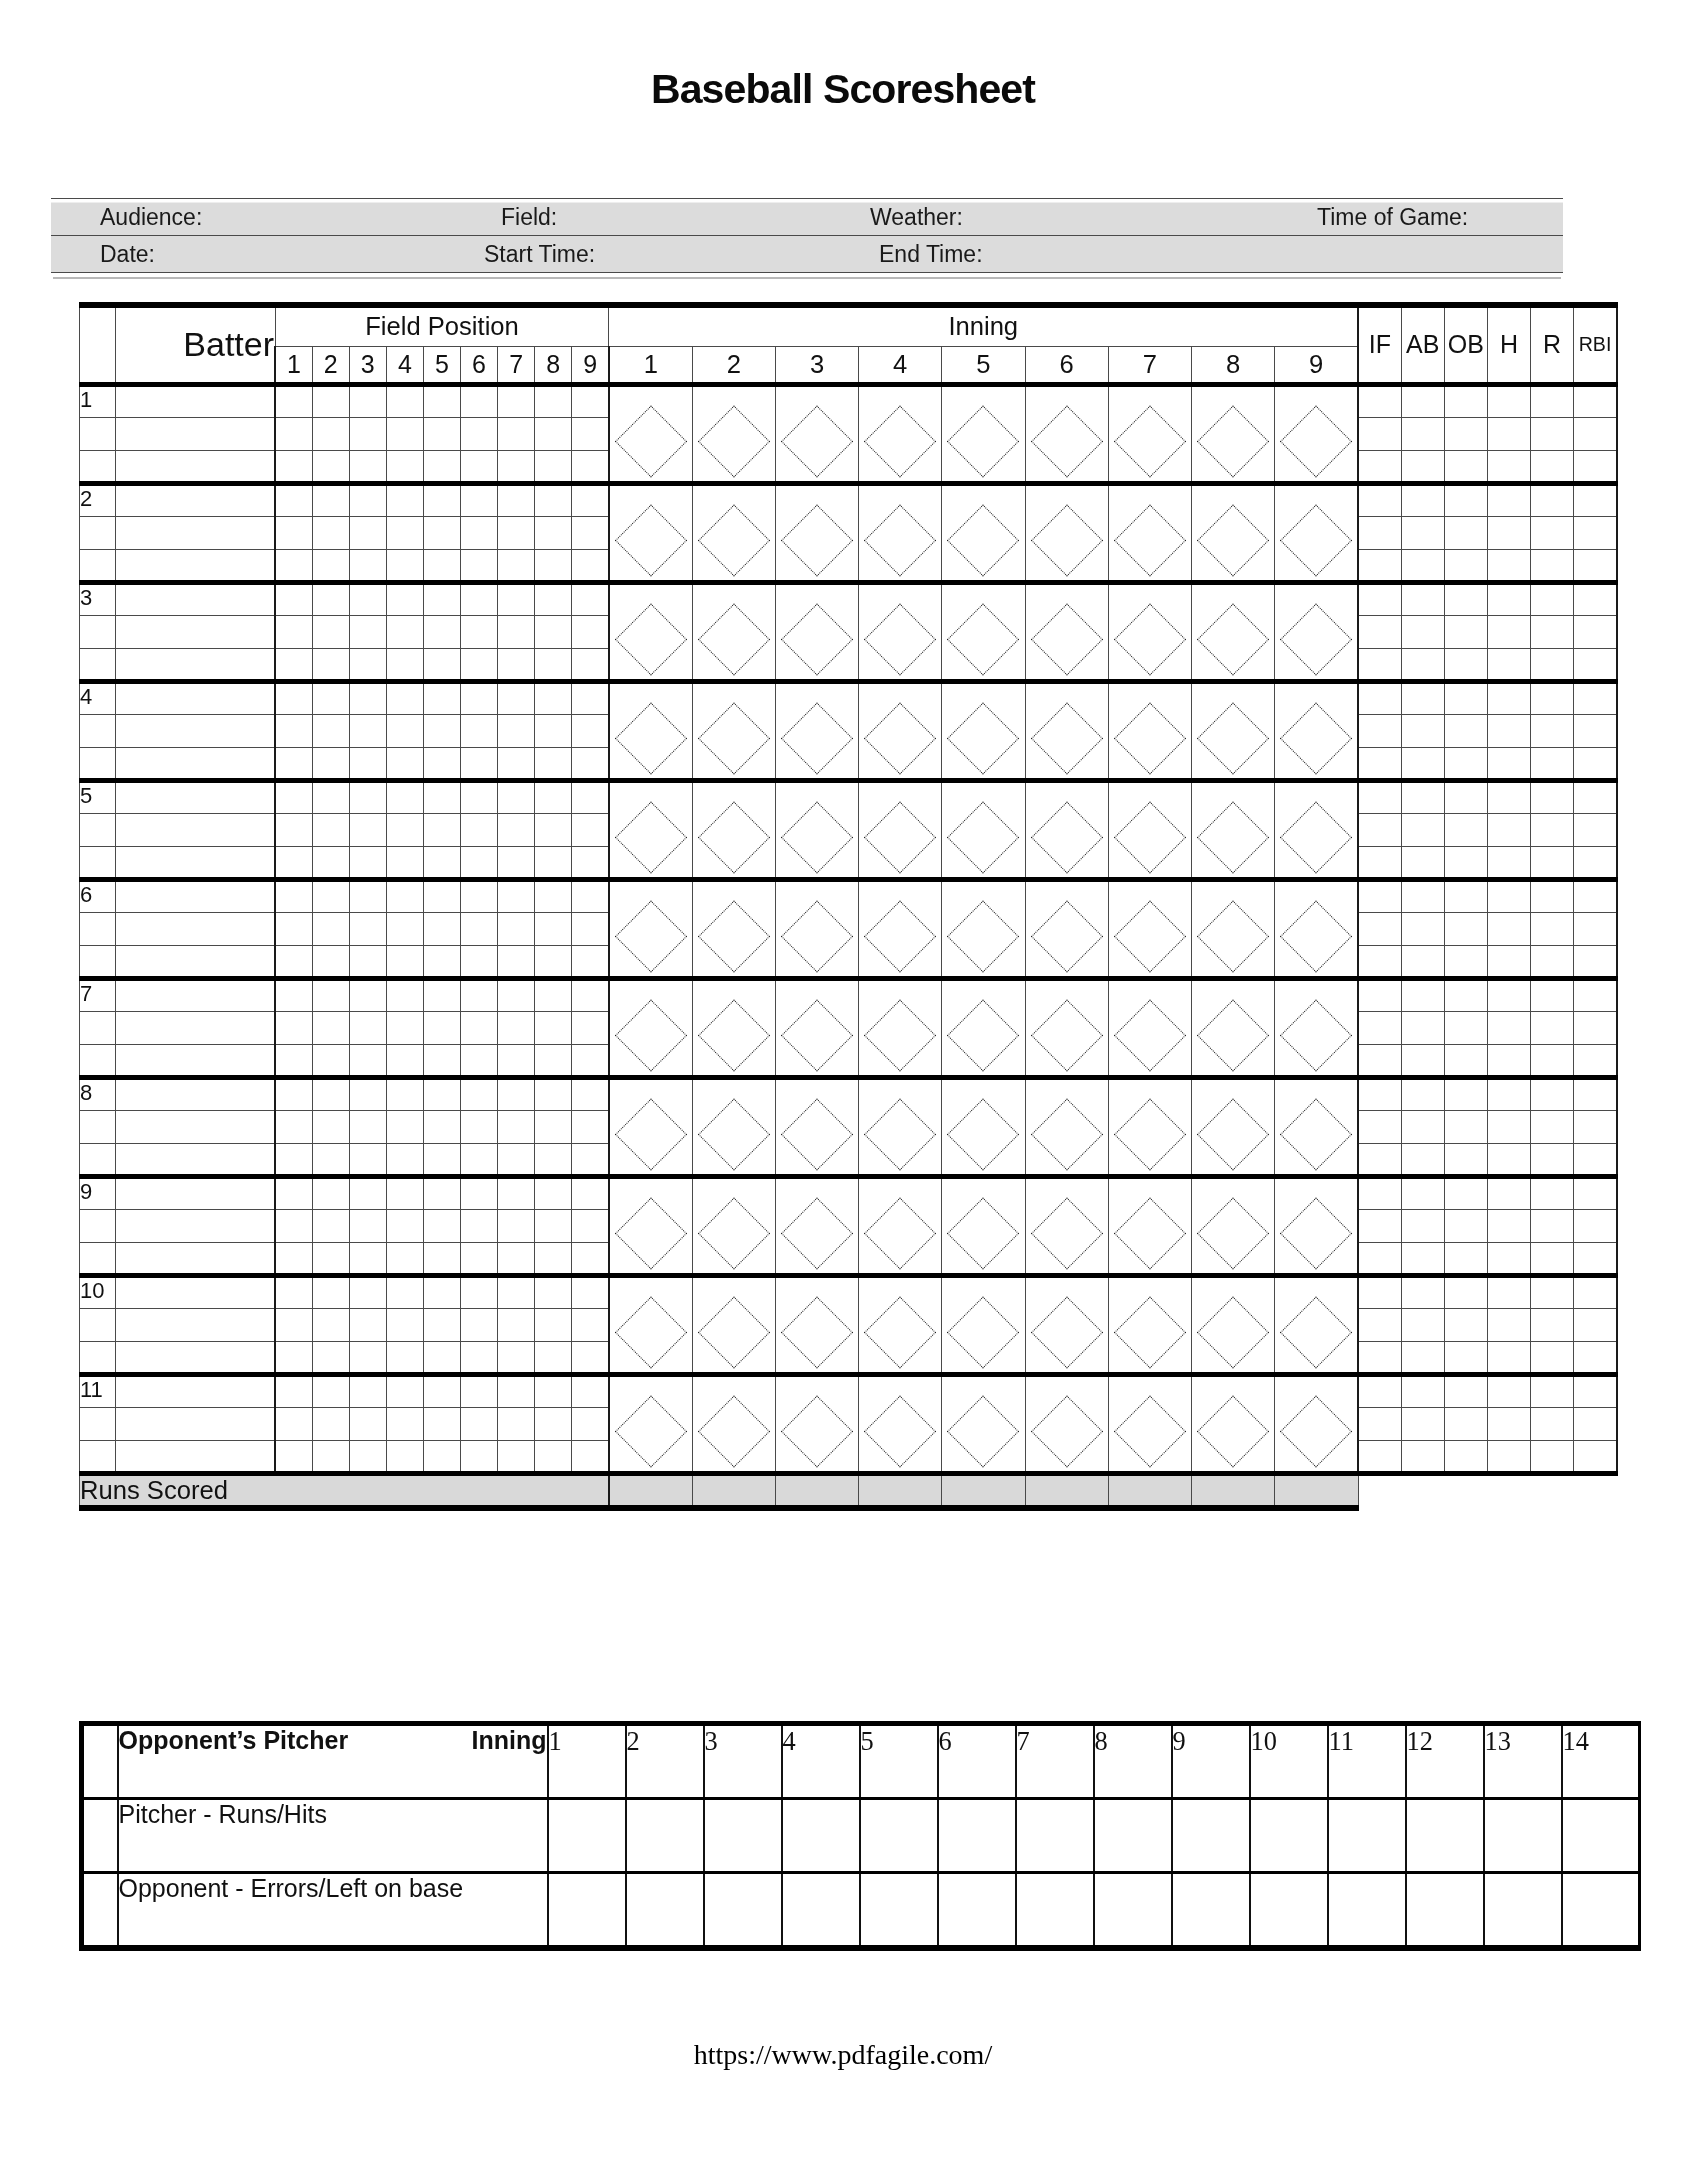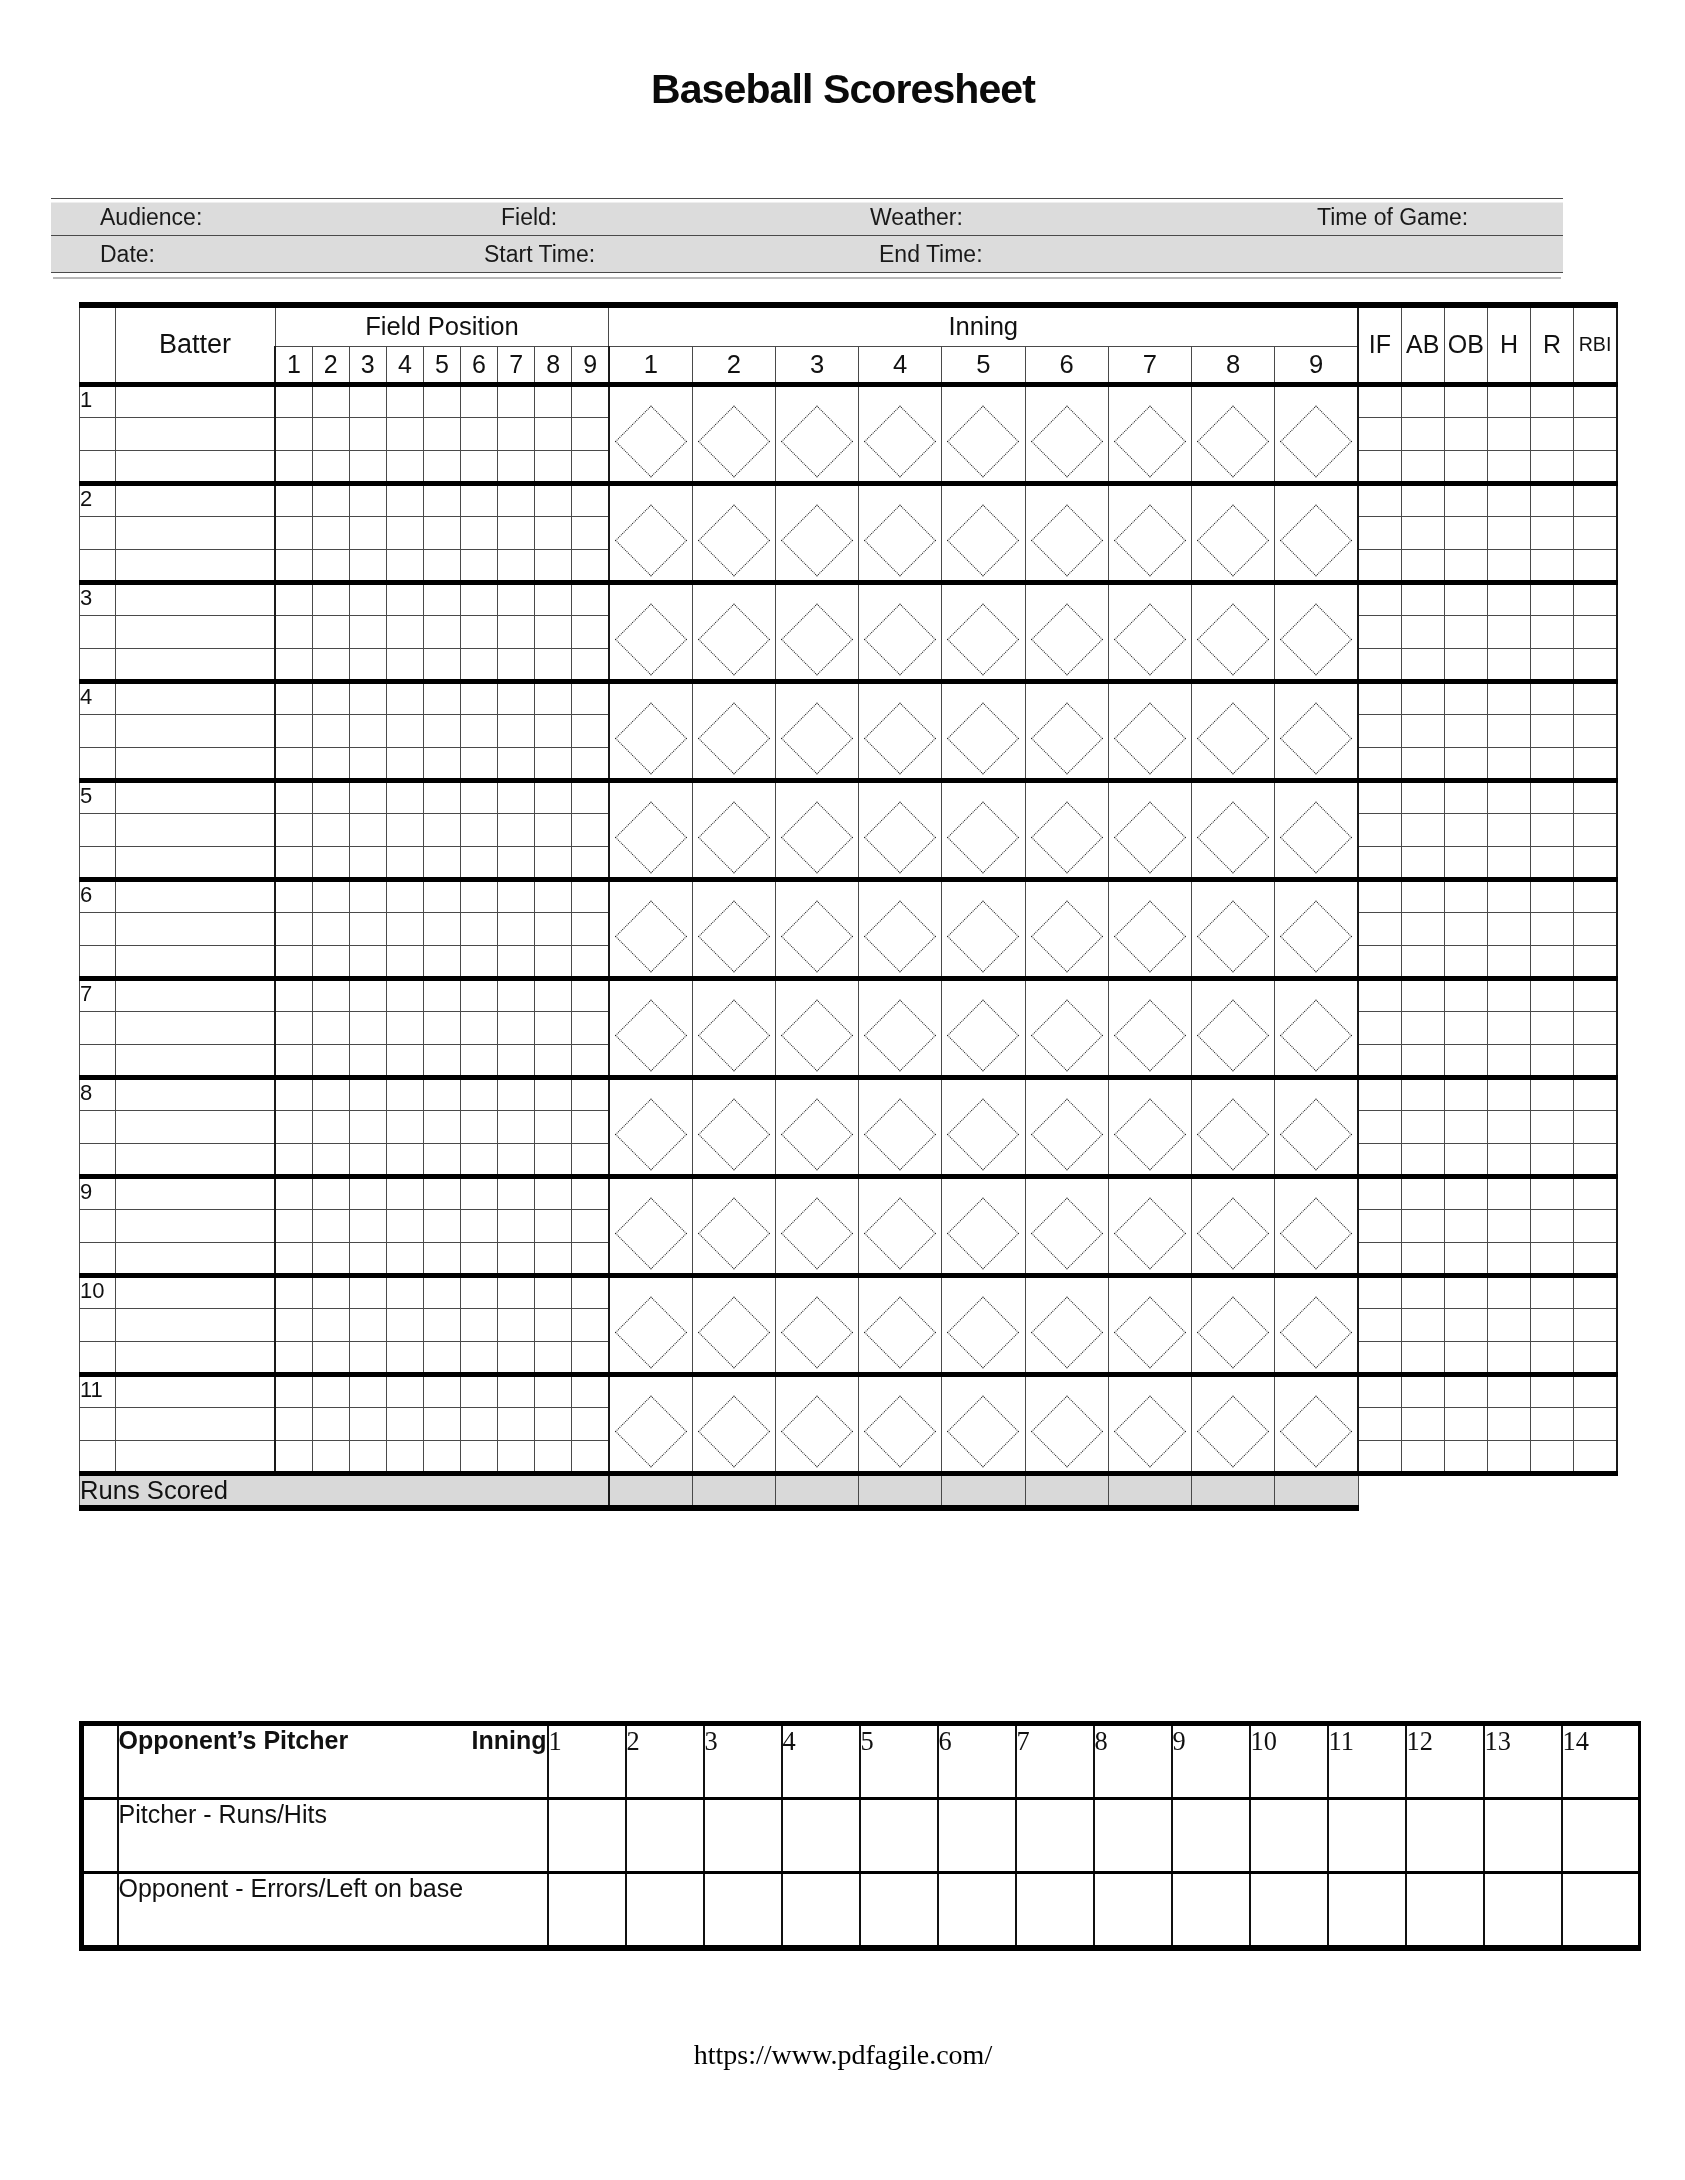--- a/index.html
+++ b/index.html
@@ -18,21 +18,21 @@
   .info-label{position:absolute;top:0;height:36px;line-height:37px;font-size:23px;color:#1a1a1a;white-space:nowrap;}
 
   
   table.main{position:absolute;left:79px;top:302px;border-collapse:collapse;table-layout:fixed;
              width:1539px;}
   table.main th,table.main td{border:1.7px solid #4a4a4a;padding:0;box-sizing:border-box;
              font-weight:normal;background:#fff;overflow:visible;}
   table.main thead tr.hA th{border-top:6px solid #000;height:41px;}
   table.main thead tr.hB th{height:38px;}
   th.gray{background:#d9d9d9;}
-  th.batth{background:#d9d9d9;text-align:center;padding-left:8.5px;font-size:27px;}
+  th.batth{background:#d9d9d9;text-align:right;padding-left:8.5px;font-size:34px;}
   th.groupth{background:#d9d9d9;text-align:center;font-size:25.6px;}
   th.stath{background:#d9d9d9;text-align:center;font-size:25px;}
   th.stath.rbi{font-size:19.6px;}
   th.fpn{background:#fff;text-align:center;font-size:25px;}
   th.innh{background:#fff;text-align:center;font-size:25.6px;}
 
   table.main tbody tr{height:33px;}
   tr.block-start td{border-top:5.1px solid #000;}
   td.numc{font-size:22px;text-align:left;vertical-align:top;padding:0.9px 0 0 5.1px;border-left:2.6px solid #111;}
   th.numhead{border-left:2.6px solid #111;}

